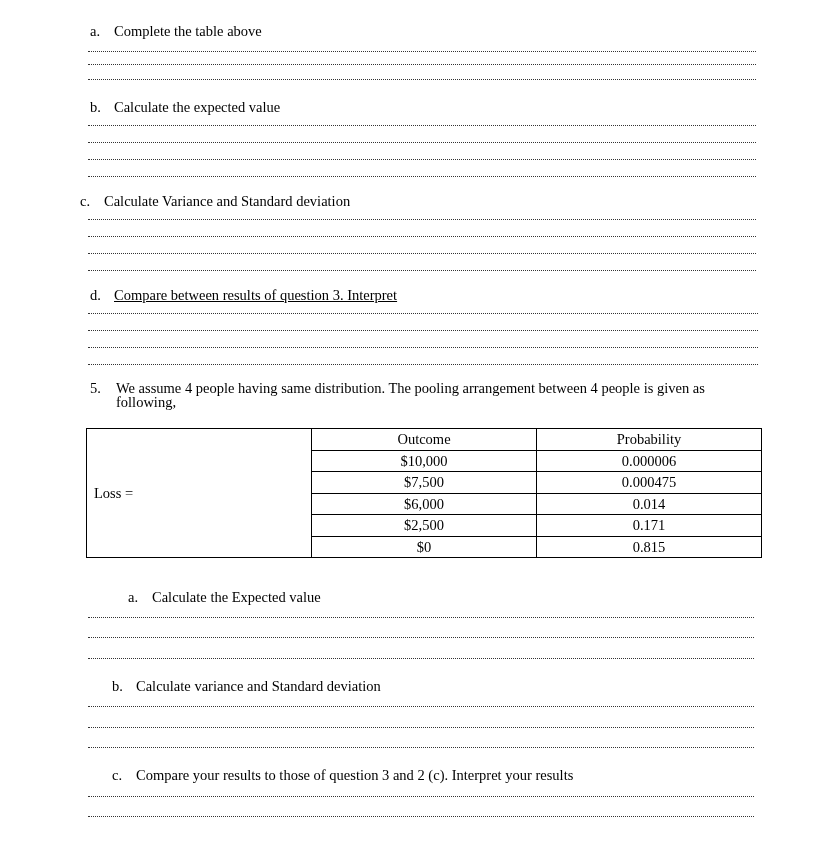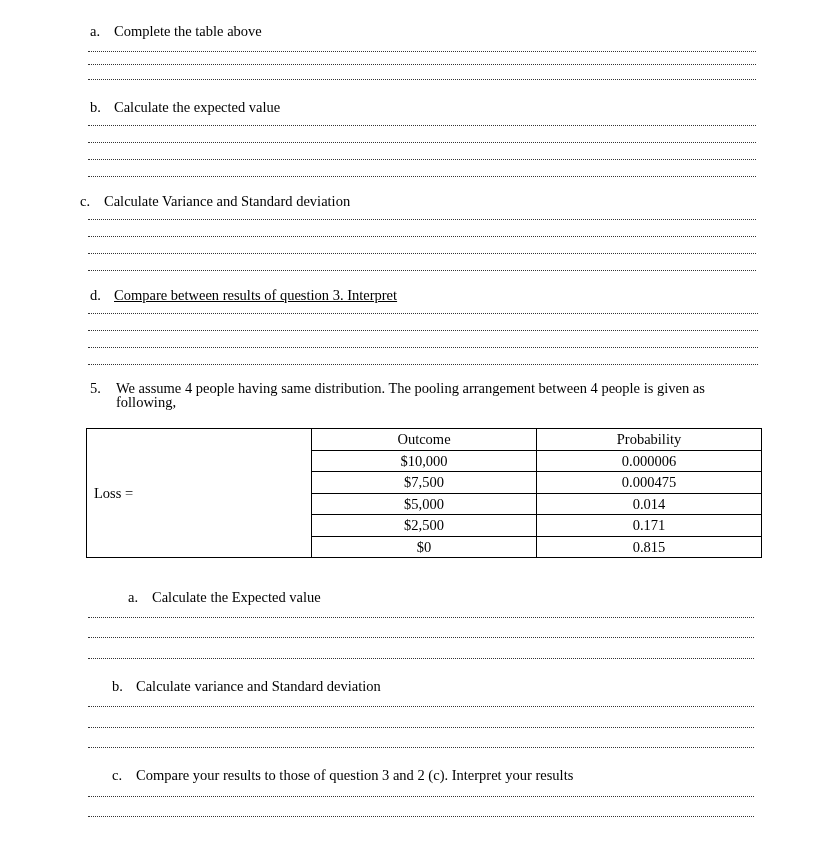--- a/index.html
+++ b/index.html
@@ -65,21 +65,21 @@
   </tr>
   <tr>
     <td class="oc">$10,000</td>
     <td>0.000006</td>
   </tr>
   <tr>
     <td class="oc">$7,500</td>
     <td>0.000475</td>
   </tr>
   <tr>
-    <td class="oc">$5,000</td>
+    <td class="oc">$6,000</td>
     <td>0.014</td>
   </tr>
   <tr>
     <td class="oc">$2,500</td>
     <td>0.171</td>
   </tr>
   <tr>
     <td class="oc">$0</td>
     <td>0.815</td>
   </tr>

